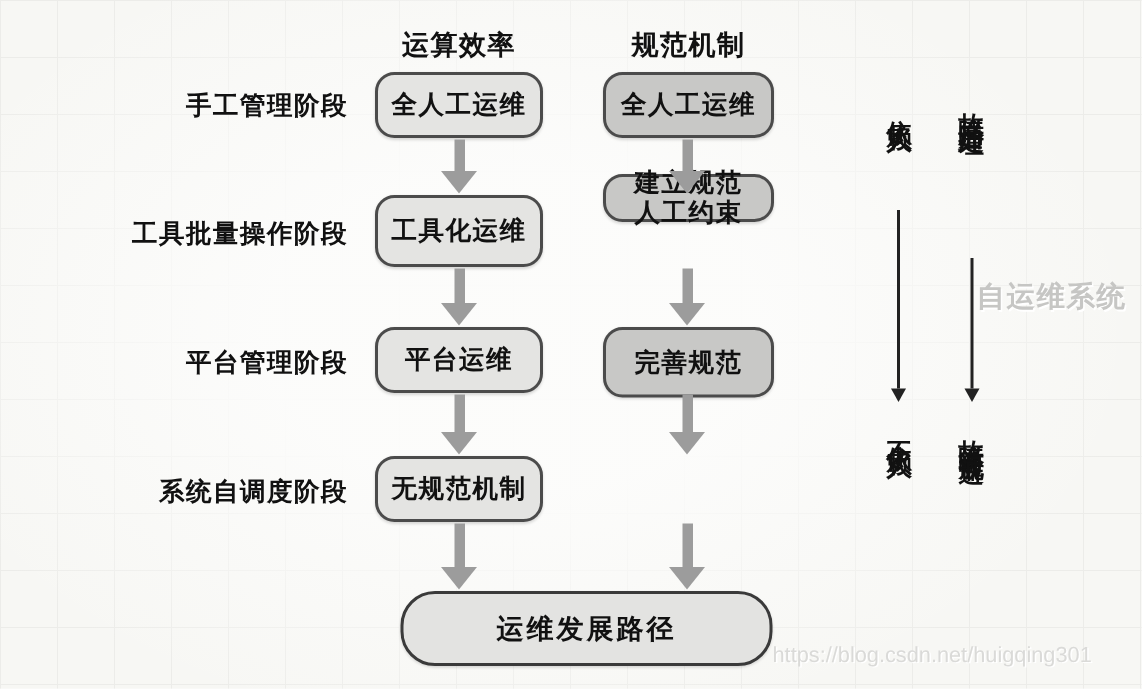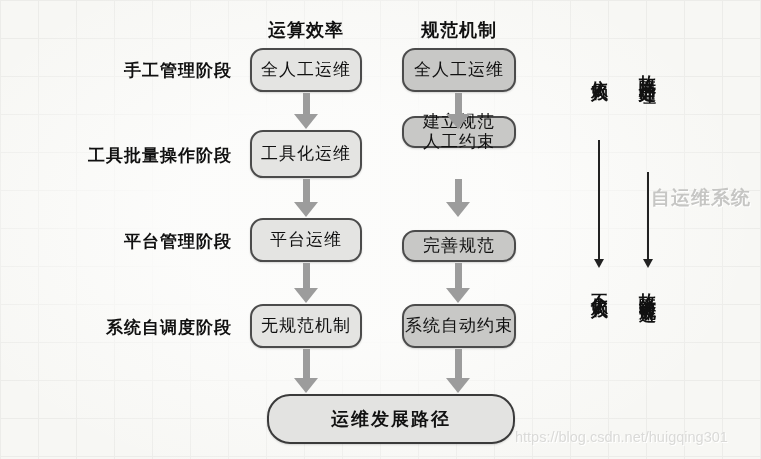--- a/index.html
+++ b/index.html
@@ -31,21 +31,21 @@
     left: 40px; width: 192px;
     font-size: 17px; font-weight: bold;
     text-align: right; letter-spacing: 1px;
     white-space: nowrap;
   }
   .box {
     position: absolute;
     border: 2px solid #4b4b4b;
     border-radius: 13px;
     display: flex; align-items: center; justify-content: center;
-    font-size: 17px; font-weight: normal;
+    font-size: 17px; font-weight: bold;
     text-align: center;
     white-space: pre-line;
     line-height: 1.15;
     letter-spacing: 1px;
     box-shadow: 0 1px 2px rgba(0,0,0,0.15);
   }
   .box.light { background: #e4e4e2; }
   .box.dark  { background: #c8c8c6; }
   .footer-box {
     position: absolute;
@@ -112,24 +112,23 @@
   <div class="stage-label" style="top:316px;">系统自调度阶段</div>
 
   <div class="box light" style="left:250px; top:48px; width:112px; height:44px;">全人工运维</div>
   <div class="box dark" style="left:402px; top:48px; width:114px; height:44px;">全人工运维</div>
 
   <div class="box light" style="left:250px; top:130px; width:112px; height:48px;">工具化运维</div>
   <div class="box dark" style="left:402px; top:116px; width:114px; height:32px;">建立规范
 人工约束</div>
 
   <div class="box light" style="left:250px; top:218px; width:112px; height:44px;">平台运维</div>
-  <div class="box dark" style="left:402px; top:218px; width:114px; height:32px;margin-top:12px;">完善规范</div>
+  <div class="box dark" style="left:402px; top:218px; width:114px; height:47px;">完善规范</div>
 
   <div class="box light" style="left:250px; top:304px; width:112px; height:44px;">无规范机制</div>
-  <div class="box dark" style="left:402px; top:304px; width:114px; height:44px;">系统自动约束</div>
 
   <div class="big-arrow" style="left:294px; top:93px;  height:36px;">
       <div class="shaft"></div>
       <div class="head"></div>
     </div>
   <div class="big-arrow" style="left:294px; top:179px; height:38px;">
       <div class="shaft"></div>
       <div class="head"></div>
     </div>
   <div class="big-arrow" style="left:294px; top:263px; height:40px;">

